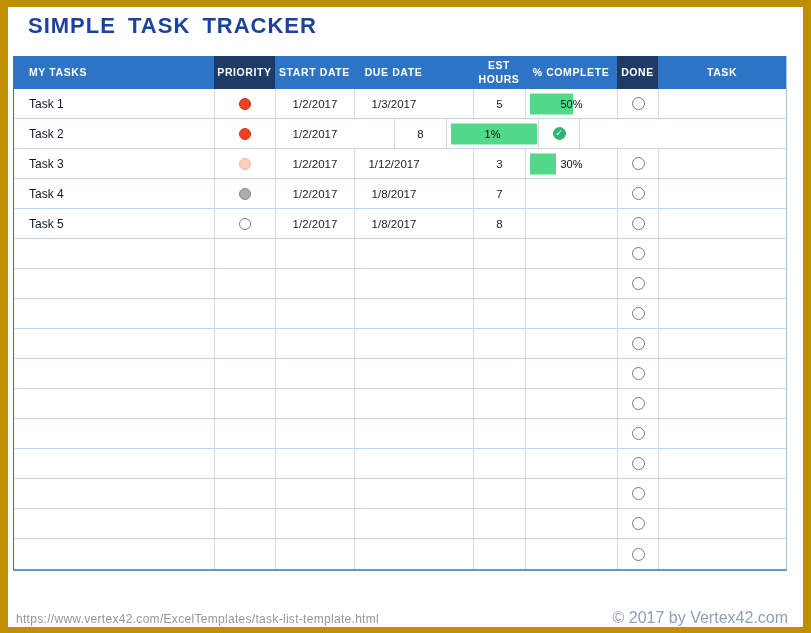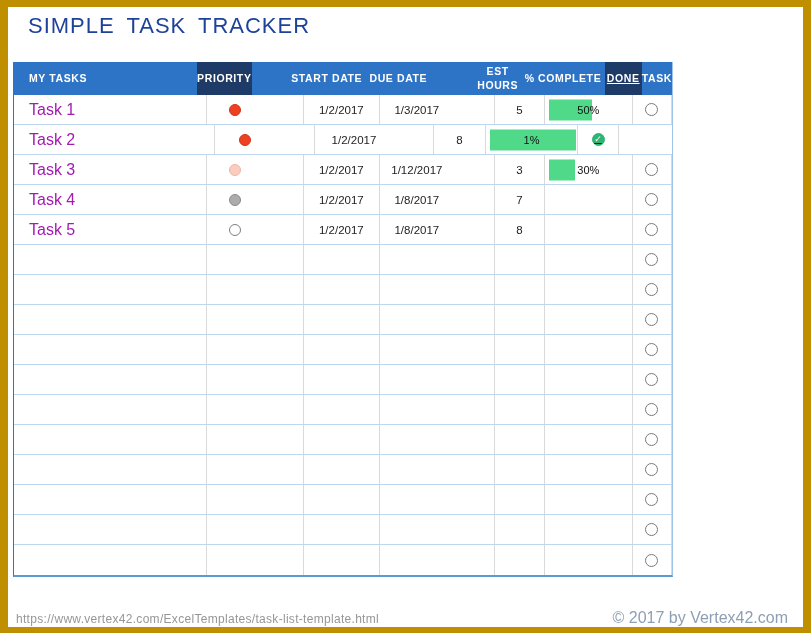--- a/index.html
+++ b/index.html
@@ -2,45 +2,45 @@
 <html style="--frame: #BF8F00; --title: #1E419B; --headerBg: #2E74C6; --headerDark: #1E3A67; --headerTx: #FFFFFF; --rowB: #BDD7EE; --colB: #D9D9D9; --barGreen: #50D989; --checkGreen: #2EB573;"><head>
 <meta charset="utf-8">
 <style>
   * { margin:0; padding:0; box-sizing:border-box; }
   html,body { background:#fff; }
   body { font-family:"Liberation Sans","DejaVu Sans",sans-serif; }
   .sheet { position:relative; width:811px; height:633px; background:#ffffff; overflow:hidden; }
   .frame { position:absolute; inset:0; border:7px solid var(--frame,#BF8F00);
            border-left-width:8px; border-right-width:8px; border-bottom-width:6px;
            pointer-events:none; z-index:5; }
-  .title { position:absolute; left:28px; top:13px; font-size:22px; font-weight:normal;
+  .title { position:absolute; left:28px; top:13px; font-size:22px; font-weight:bold;
            color:var(--title,#1E419B); letter-spacing:1px; word-spacing:5px; }
-  .tasktable { position:absolute; left:13px; top:62px; width:660px;
+  .tasktable { position:absolute; left:13px; top:56px; width:774px;
            border-left:1px solid #41719C; border-right:1px solid #9DC3E6;
            border-bottom:2px solid #5B9BD5; }
   .thead { display:flex; height:33px; background:var(--headerBg,#2E74C6); }
   .hcell { display:flex; align-items:center; justify-content:center; color:var(--headerTx,#fff);
            font-size:10.5px; font-weight:bold; letter-spacing:0.6px; text-align:center;
            white-space:pre-line; line-height:1.25; }
   .hcell.dark { background:var(--headerDark,#1E3A67); }
   .hcell.c-task { justify-content:flex-start; padding-left:15px; }
   .row { display:flex; height:30px; border-bottom:1px solid var(--rowB,#BDD7EE); background:#fff; }
   .row:last-child { border-bottom:none; }
   .cell { position:relative; display:flex; align-items:center; justify-content:center;
           border-left:1px solid var(--colB,#D9D9D9); font-size:11.5px; color:#1d1d1d; }
   .cell:first-child { border-left:none; }
   .c-task  { width:200px; }
   .c-priority { width:61px;text-align:center; }
-  .c-start { width:79px;margin-left:39px; }
+  .c-start { width:79px; }
   .c-due   { width:79px; }
   .c-hours { width:52px;margin-left:40px; }
   .c-pct   { width:92px; }
-  .c-done  { width:41px;text-decoration:underline; }
+  .c-done  { width:41px; }
   .c-notes { flex:1; }
-  .cell.c-task { justify-content:flex-start; padding-left:15px; font-size:16px; color:#a21caf; }
+  .cell.c-task { justify-content:flex-start; padding-left:15px; font-size:12px; color:#0f172a; }
   .dot { width:12px; height:12px; border-radius:50%; border:1px solid #999; }
   .bar { position:absolute; left:4px; top:50%; transform:translateY(-50%); height:21px;
          background:var(--barGreen,#50D989); }
   .pct-label { position:relative; z-index:1; font-size:11px; color:#111; }
   .circ { width:13px; height:13px; border-radius:50%; border:1px solid #7a7a7a; background:#fff;
           display:flex; align-items:center; justify-content:center; font-size:9px; line-height:1; }
   .circ.checked { background:var(--checkGreen,#2EB573); border-color:var(--checkGreen,#2EB573);
           color:#fff; font-weight:bold; }
   .footer-url { position:absolute; left:16px; top:612px; font-size:12px; color:#969696;
           letter-spacing:0.3px; cursor:pointer; }

